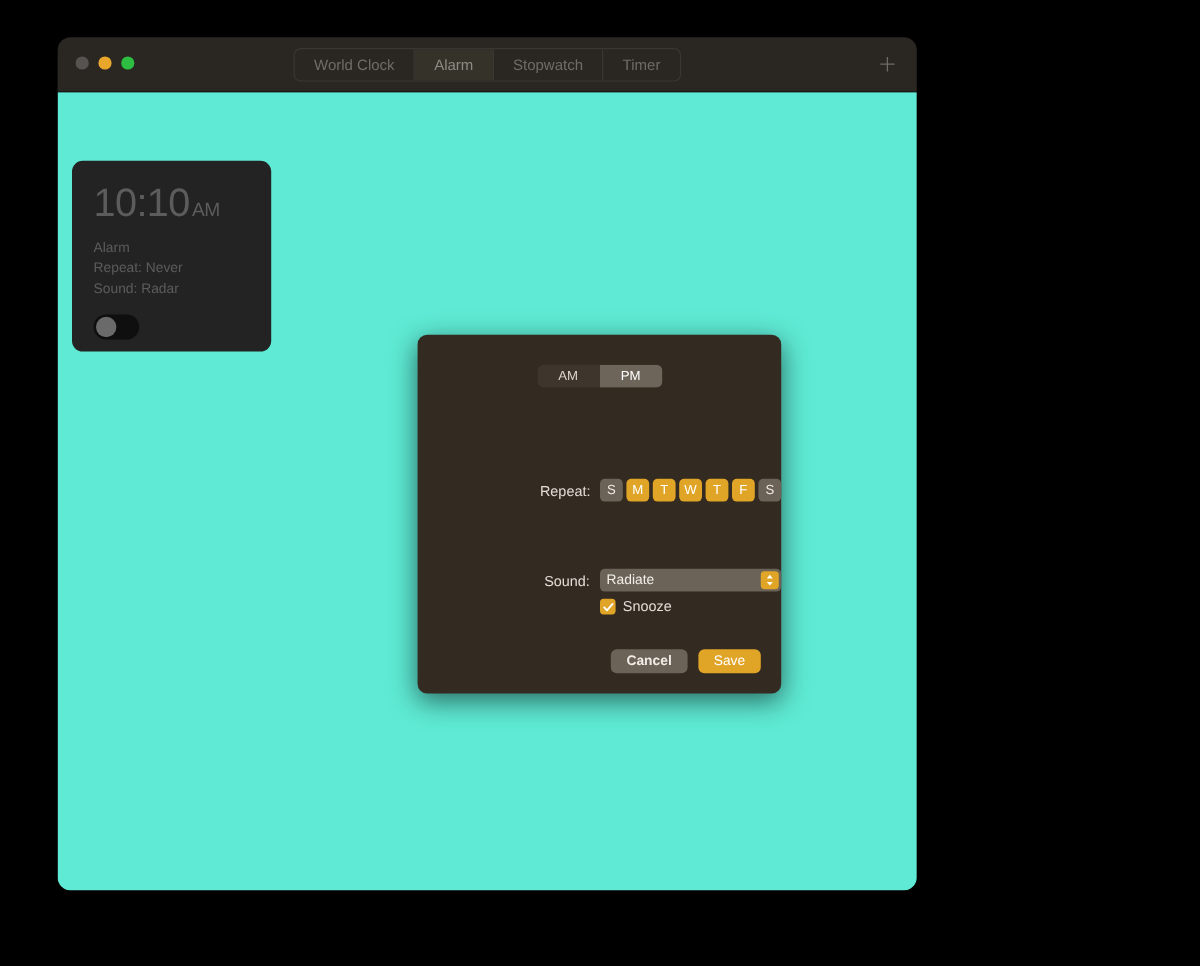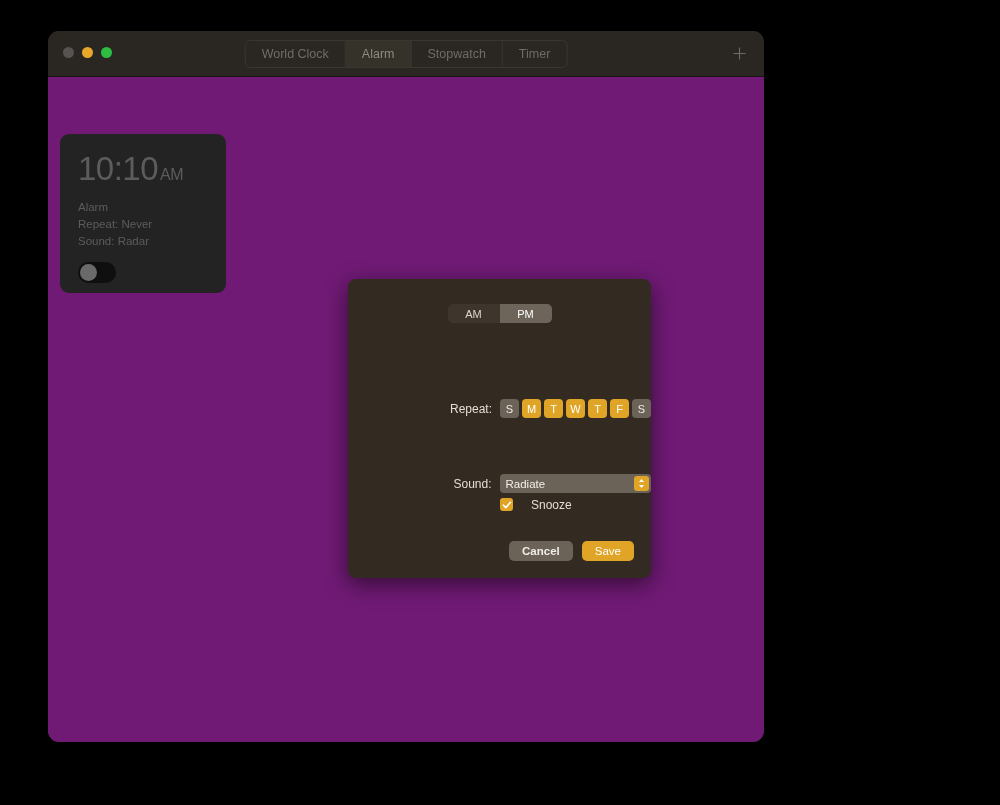--- a/index.html
+++ b/index.html
@@ -68,21 +68,21 @@
     transform: translateY(-50%);
     width: 22px; height: 22px;
     display: flex; align-items: center; justify-content: center;
   }
   #plus-btn svg { display: block; }
 
   
   #content {
     position: relative;
     height: 665px;
-    background: #701a75;
+    background: #5eead4;
   }
 
   
   #alarm-card {
     position: absolute;
     left: 12px; top: 57px;
     width: 166px; height: 159px;
     background: #232323;
     border-radius: 9px;
     padding: 18px 18px 0 18px;
@@ -237,21 +237,21 @@
     width: 15px; height: 15px;
     background: #e0a526;
     border-radius: 3px;
     display: flex; align-items: center; justify-content: center;
   }
 
   
   #snooze-row {
     position: absolute;
     left: 152px; top: 219px;
-    display: flex; align-items: flex-start; gap: 18px;
+    display: flex; align-items: flex-end; gap: 6px;
   }
   #snooze-check {
     width: 13px; height: 13px;
     background: #e0a526;
     border-radius: 3px;
     display: flex; align-items: center; justify-content: center;
   }
   #snooze-label { font-size: 12px; color: #e2ddd5; }
 
   

